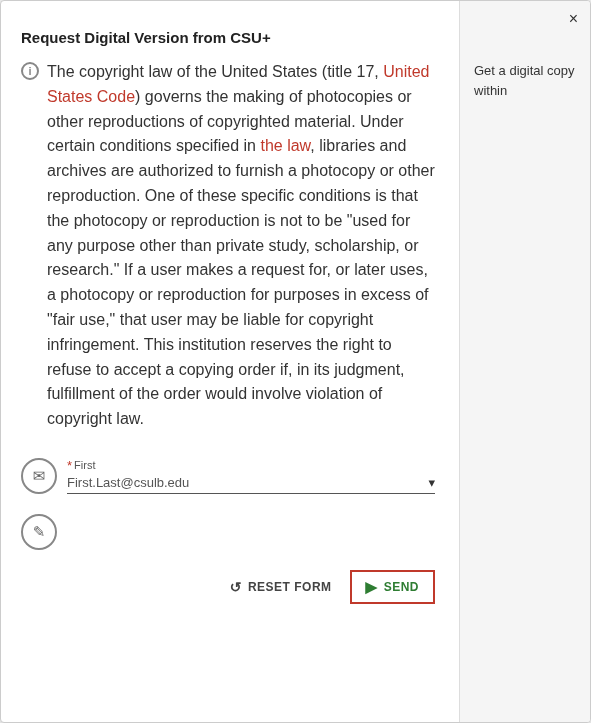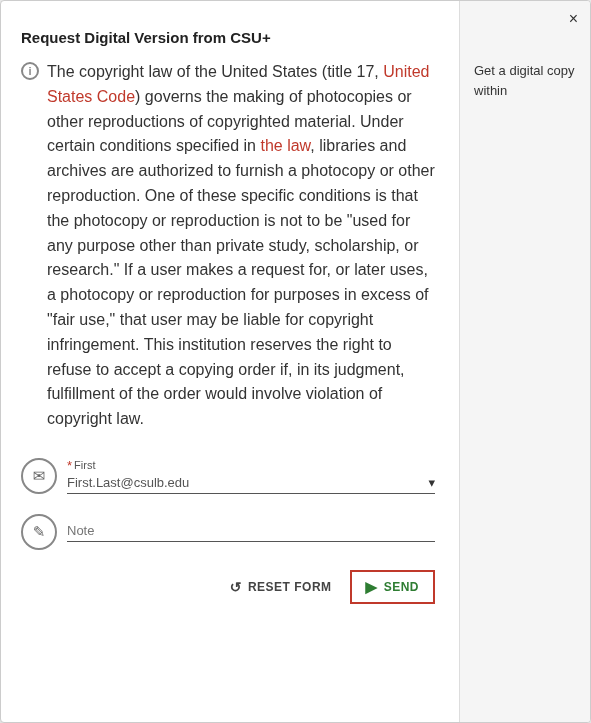--- a/index.html
+++ b/index.html
@@ -234,23 +234,20 @@
           </div>
           <div class="field-input-row">
             <input class="field-input" type="text" value="First.Last@csulb.edu" placeholder="First.Last@csulb.edu" style="">
             <span class="dropdown-arrow">▾</span>
           </div>
         </div>
       </div>
 
       <div class="field-row">
         <div class="field-icon-circle">✎</div>
-        <div class="field-wrapper">
-          <input class="note-input" type="text" placeholder="Note" style="">
-        </div>
       </div>
 
       <div class="button-row">
         <button class="reset-btn">
           <span class="reset-icon">↺</span>
           <span>RESET FORM</span>
         </button>
         <button class="send-btn">
           <span class="send-arrow">▶</span>
           <span>SEND</span>

